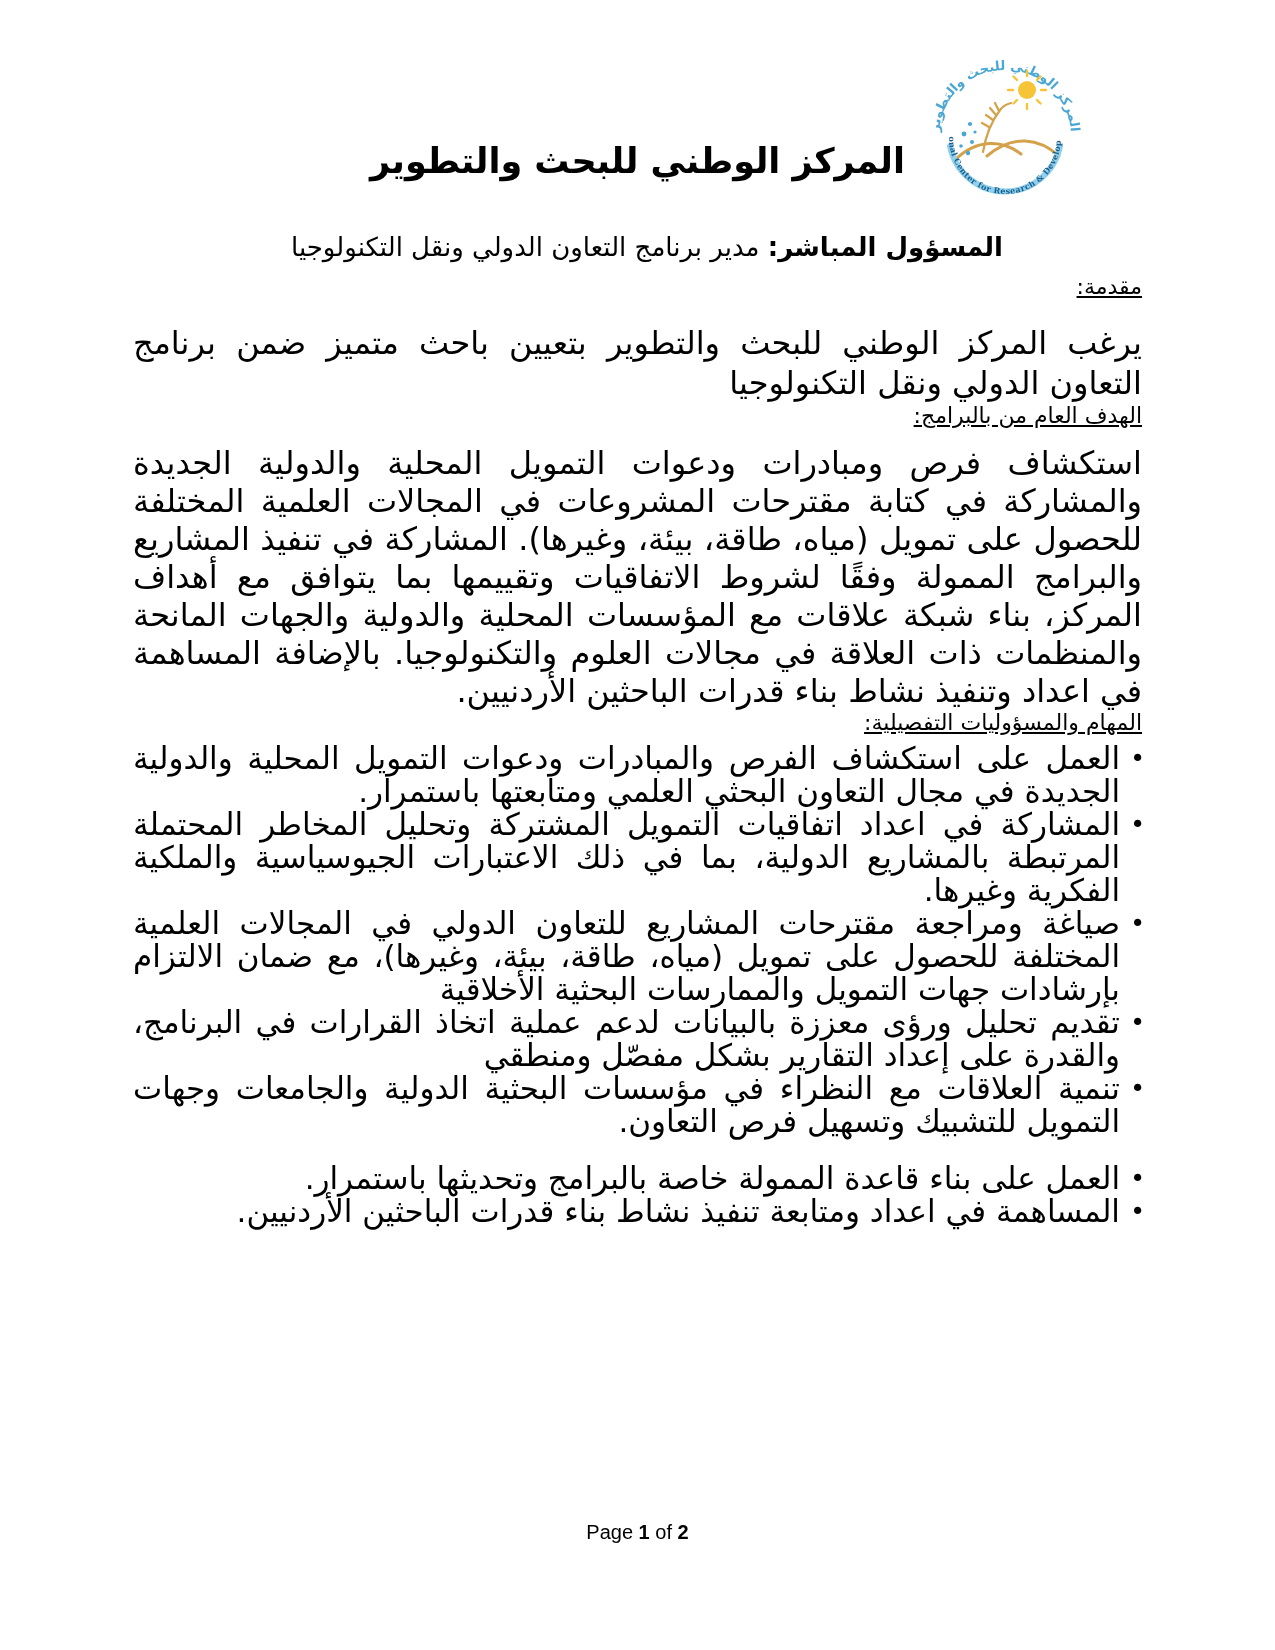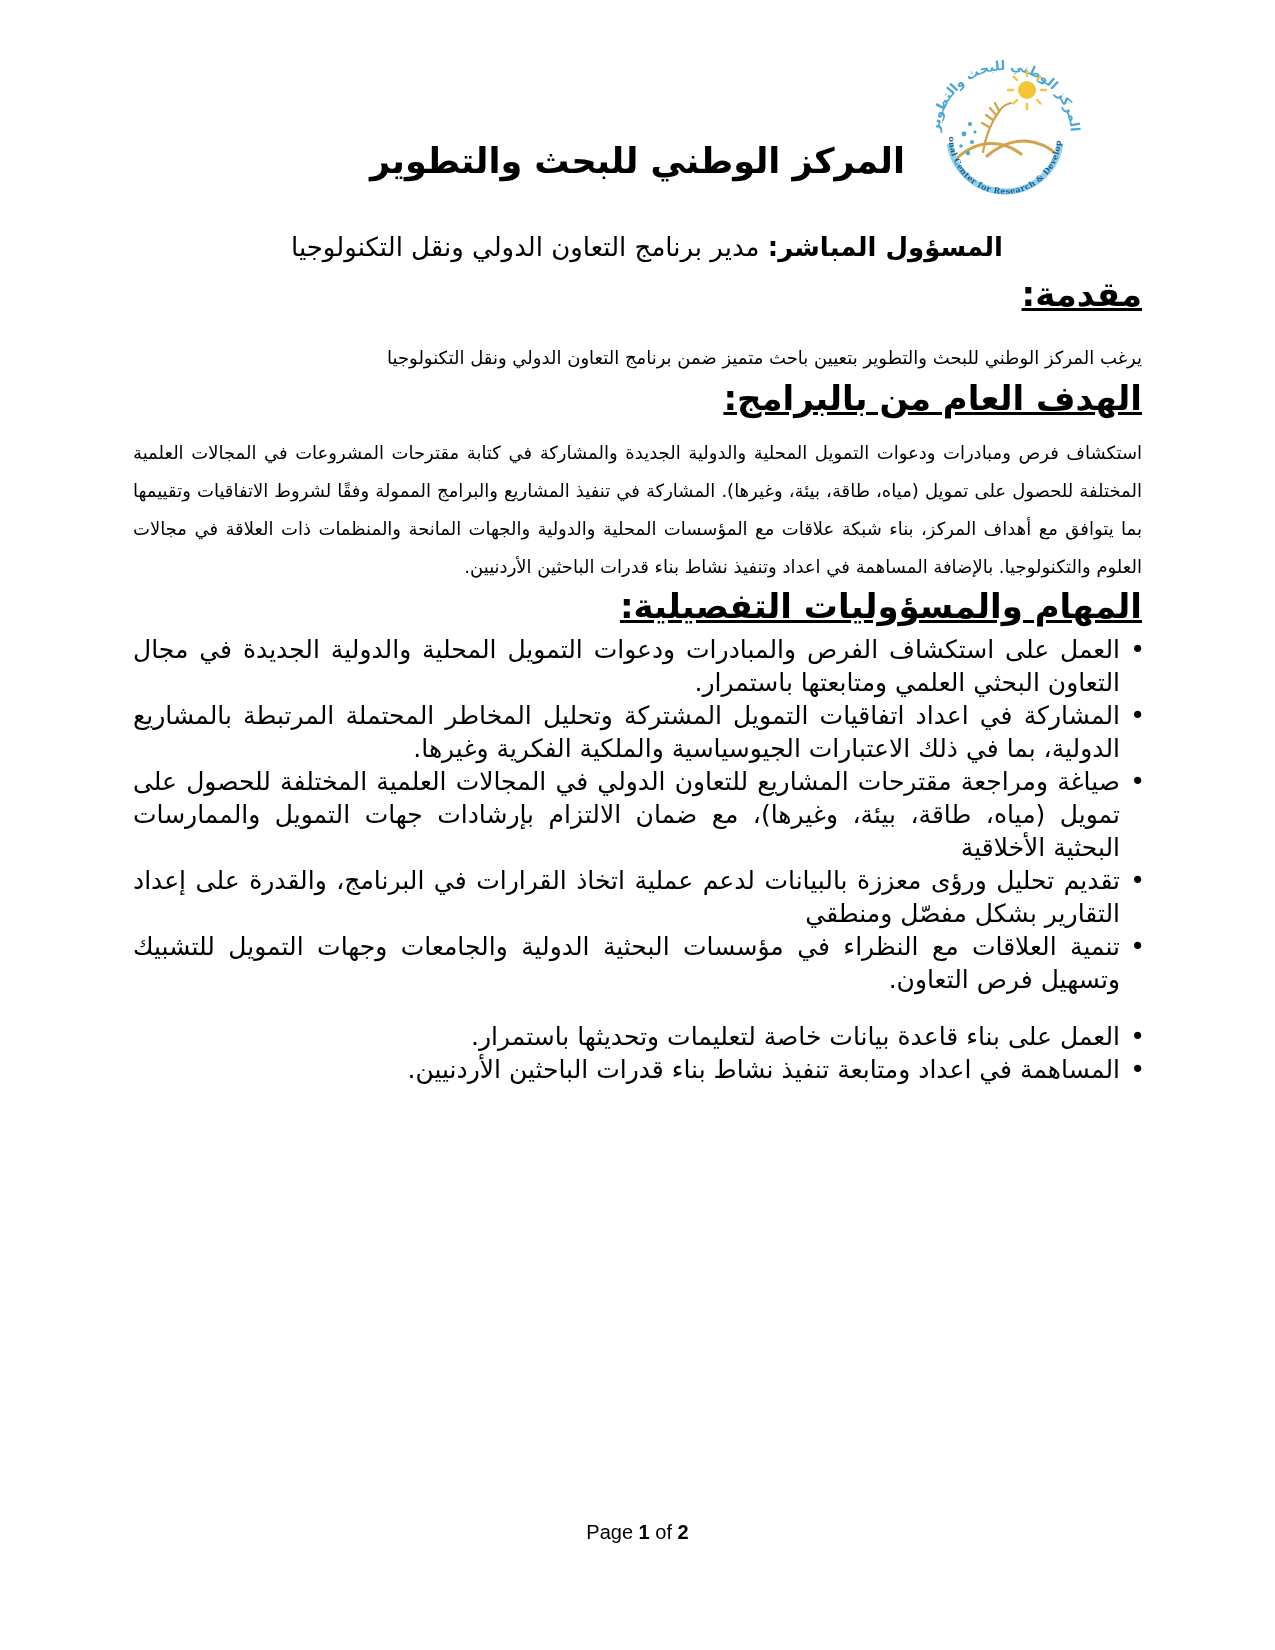--- a/index.html
+++ b/index.html
@@ -33,40 +33,40 @@
   
   .meta {
     direction:rtl; text-align:right;
     margin-top:40px; padding-right:139px;
     font-size:26px; line-height:53px;
   }
   .meta .lbl { font-weight:bold; }
   
   h2.sec {
     direction:rtl; 
-    font-size:34px; font-weight:bold;
+    font-size:22px; font-weight:normal;
     text-decoration:underline;
     margin:0;
   }
   .sec1 { margin-top:30px; }
   .sec2 { margin-top:46px; }
   .sec3 { margin-top:2px; }
   
   p.body {
     direction:rtl; text-align:justify;
-    font-size:18px; line-height:40px;
+    font-size:32px; line-height:40px;
     margin:24px 0 0 0;
   }
   p.body.goal { margin-top:16px; line-height:38px; }
   
   ul.tasks {
     direction:rtl; text-align:right;
     list-style:none;
     margin:7px 0 0 0; padding:0;
-    font-size:25px; line-height:33px;
+    font-size:31px; line-height:33px;
   }
   ul.tasks li {
     position:relative;
     padding-right:22px;
     text-align:justify;
   }
   ul.tasks li::before {
     content:"\2022";
     position:absolute; right:-3px; top:0;
     font-size:25px;
@@ -157,21 +157,21 @@
     <h2 class="sec sec2">الهدف العام من بالبرامج:</h2>
     <p class="body goal">استكشاف فرص ومبادرات ودعوات التمويل المحلية والدولية الجديدة والمشاركة في كتابة مقترحات المشروعات في المجالات العلمية المختلفة للحصول على تمويل (مياه، طاقة، بيئة، وغيرها). المشاركة في تنفيذ المشاريع والبرامج الممولة وفقًا لشروط الاتفاقيات وتقييمها بما يتوافق مع أهداف المركز، بناء شبكة علاقات مع المؤسسات المحلية والدولية والجهات المانحة والمنظمات ذات العلاقة في مجالات العلوم والتكنولوجيا. بالإضافة المساهمة في اعداد وتنفيذ نشاط بناء قدرات الباحثين الأردنيين.</p>
 
     <h2 class="sec sec3">المهام والمسؤوليات التفصيلية:</h2>
     <ul class="tasks">
       <li>العمل على استكشاف الفرص والمبادرات ودعوات التمويل المحلية والدولية الجديدة في مجال التعاون البحثي العلمي ومتابعتها باستمرار.</li>
       <li>المشاركة في اعداد اتفاقيات التمويل المشتركة وتحليل المخاطر المحتملة المرتبطة بالمشاريع الدولية، بما في ذلك الاعتبارات الجيوسياسية والملكية الفكرية وغيرها.</li>
       <li>صياغة ومراجعة مقترحات المشاريع للتعاون الدولي في المجالات العلمية المختلفة للحصول على تمويل (مياه، طاقة، بيئة، وغيرها)، مع ضمان الالتزام بإرشادات جهات التمويل والممارسات البحثية الأخلاقية</li>
       <li>تقديم تحليل ورؤى معززة بالبيانات لدعم عملية اتخاذ القرارات في البرنامج، والقدرة على إعداد التقارير بشكل مفصّل ومنطقي</li>
       <li>تنمية العلاقات مع النظراء في مؤسسات البحثية الدولية والجامعات وجهات التمويل للتشبيك وتسهيل فرص التعاون.</li>
-      <li class="gap">العمل على بناء قاعدة بيانات خاصة لتعليمات وتحديثها باستمرار.</li>
+      <li class="gap">العمل على بناء قاعدة الممولة خاصة بالبرامج وتحديثها باستمرار.</li>
       <li>المساهمة في اعداد ومتابعة تنفيذ نشاط بناء قدرات الباحثين الأردنيين.</li>
     </ul>
 
   </div>
 
   <div class="footer">
     <span>Page</span>
     <span class="pg-num">1</span>
     <span>of</span>
     <span class="pg-num">2</span>

